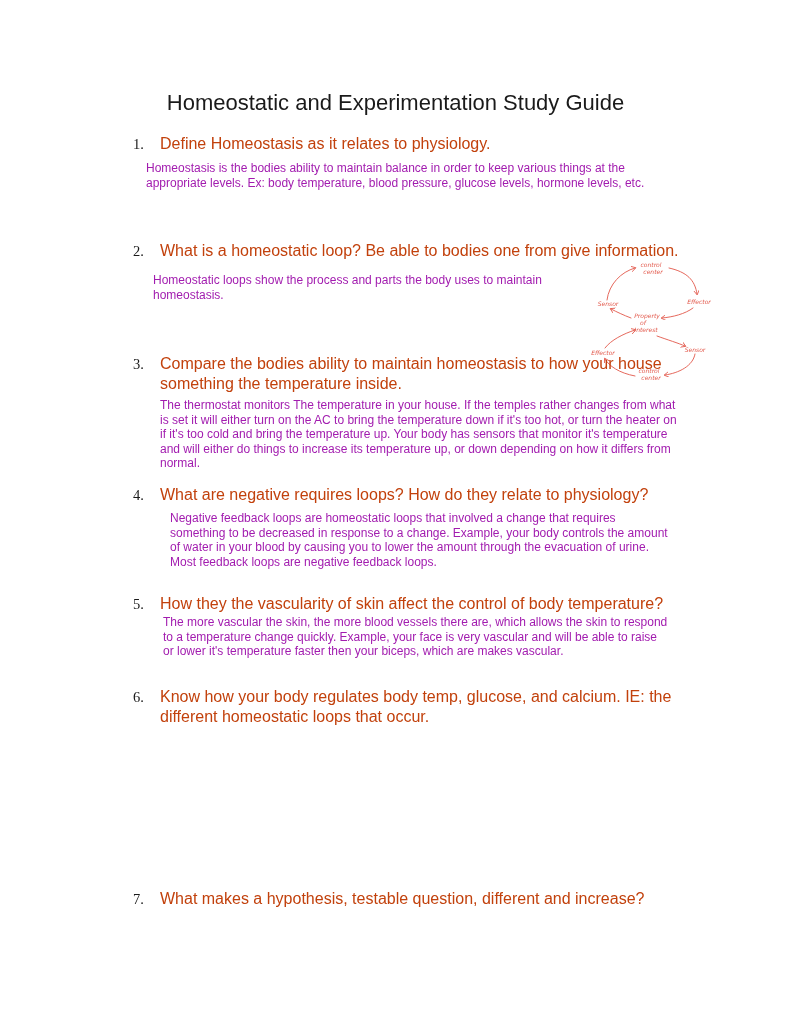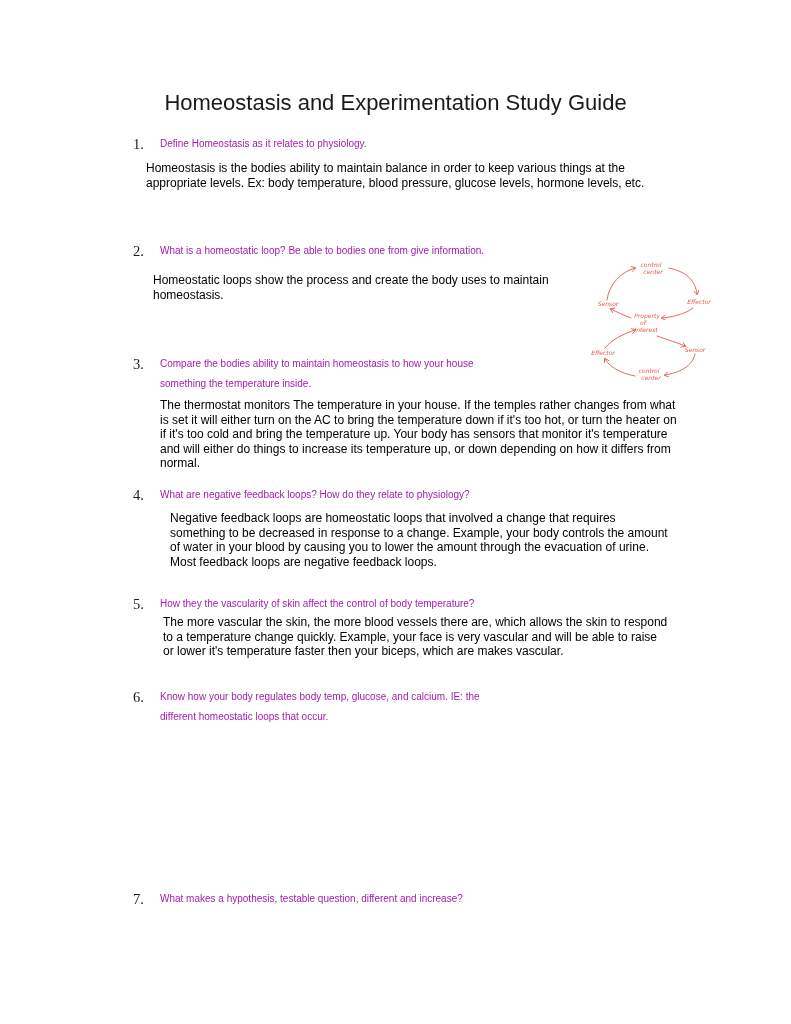--- a/index.html
+++ b/index.html
@@ -31,64 +31,64 @@
   }
   .q .num {
     width: 27px;
     flex: 0 0 27px;
     font-family: "Liberation Serif", serif;
     font-size: 14.5px;
     line-height: 20px;
     color: #1a1a1a;
   }
   .q .qtext {
-    font-size: 10px;
+    font-size: 16px;
     line-height: 20px;
-    color: #a21caf;
+    color: #c2410c;
     white-space: pre;
   }
   .a {
     position: absolute;
     font-size: 12px;
     line-height: 14.5px;
-    color: #000000;
+    color: #a21caf;
     white-space: pre;
   }
   .sketch {
     position: absolute;
     left: 583px;
     top: 256px;
   }
   .sketch text {
     font-family: "DejaVu Sans", sans-serif;
     font-style: italic;
     font-size: 6px;
     fill: #e2574a;
   }
   .sketch path { stroke: #e2574a; fill: none; stroke-width: 0.9; stroke-linecap: round; }
 </style>
 </head>
 <body>
 
 <div class="page">
 
-  <h1 class="title">Homeostasis and Experimentation Study Guide</h1>
+  <h1 class="title">Homeostatic and Experimentation Study Guide</h1>
 
   <div class="q" style="top:134px">
     <span class="num">1.</span>
     <div class="qtext">Define Homeostasis as it relates to physiology.</div>
   </div>
   <div class="a" style="top:161px; left:146px">Homeostasis is the bodies ability to maintain balance in order to keep various things at the
 appropriate levels. Ex: body temperature, blood pressure, glucose levels, hormone levels, etc.</div>
 
   <div class="q" style="top:241px">
     <span class="num">2.</span>
     <div class="qtext">What is a homeostatic loop? Be able to bodies one from give information.</div>
   </div>
-  <div class="a" style="top:273px; left:153px">Homeostatic loops show the process and create the body uses to maintain
+  <div class="a" style="top:273px; left:153px">Homeostatic loops show the process and parts the body uses to maintain
 homeostasis.</div>
 
   <svg class="sketch" width="150" height="128" viewBox="0 0 150 128">
     <defs>
       <marker id="ah" markerWidth="7" markerHeight="7" refX="4" refY="3" orient="auto">
         <path d="M0,0 L5,3 L0,6"></path>
       </marker>
     </defs>
     <g>
       <path d="M 86,12 C 104,16 112,24 114,38" marker-end="url(#ah)"></path>
@@ -121,21 +121,21 @@
 something the temperature inside.</div>
   </div>
   <div class="a" style="top:398px; left:160px">The thermostat monitors The temperature in your house. If the temples rather changes from what
 is set it will either turn on the AC to bring the temperature down if it's too hot, or turn the heater on
 if it's too cold and bring the temperature up. Your body has sensors that monitor it's temperature
 and will either do things to increase its temperature up, or down depending on how it differs from
 normal.</div>
 
   <div class="q" style="top:485px">
     <span class="num">4.</span>
-    <div class="qtext">What are negative feedback loops? How do they relate to physiology?</div>
+    <div class="qtext">What are negative requires loops? How do they relate to physiology?</div>
   </div>
   <div class="a" style="top:511px; left:170px">Negative feedback loops are homeostatic loops that involved a change that requires
 something to be decreased in response to a change. Example, your body controls the amount
 of water in your blood by causing you to lower the amount through the evacuation of urine.
 Most feedback loops are negative feedback loops.</div>
 
   <div class="q" style="top:594px">
     <span class="num">5.</span>
     <div class="qtext">How they the vascularity of skin affect the control of body temperature?</div>
   </div>

